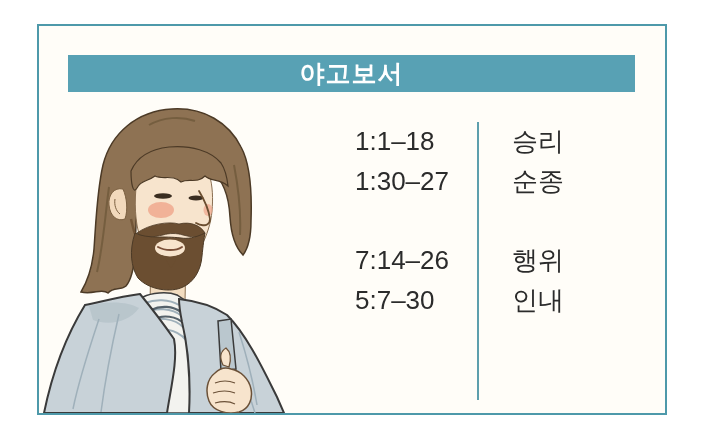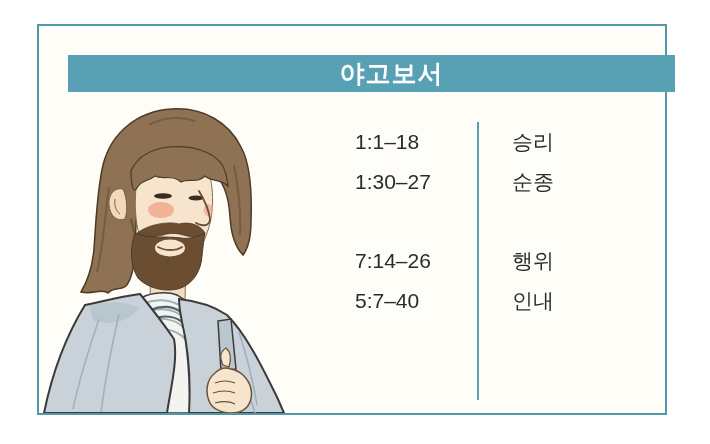--- a/index.html
+++ b/index.html
@@ -10,41 +10,41 @@
     color:var(--text,#2b2b2b);
   }
   .frame{
     position:absolute;left:37px;top:24px;width:626px;height:387px;
     border:2px solid var(--frame-border,#4e99aa);
     background:var(--panel-bg,#fffdf8);
   }
   .title-bar{
     position:absolute;left:29px;top:29px;width:567px;height:37px;
     background:var(--title-bg,#58a1b4);
-    display:flex;align-items:center;justify-content:center;padding-left:40px;
+    display:flex;align-items:center;justify-content:center;
   }
   .title-bar span{
     color:var(--title-text,#ffffff);
     font-size:25px;font-weight:bold;letter-spacing:1px;
   }
   .outline-list{
     position:absolute;left:316px;top:96px;width:290px;height:278px;
   }
   .outline-divider{
     position:absolute;left:122px;top:0;width:2px;height:278px;
     background:var(--divider,#5d9fad);
   }
   .outline-row{
     display:flex;align-items:center;height:39.7px;
   }
   .outline-ref{
-    width:122px;font-size:21px;color:var(--text,#2b2b2b);
+    width:122px;font-size:26px;color:var(--text,#2b2b2b);
   }
   .outline-topic{
-    margin-left:35px;font-size:21px;color:var(--text,#2b2b2b);
+    margin-left:35px;font-size:26px;color:var(--text,#2b2b2b);
   }
   .portrait{
     position:absolute;left:0;bottom:0;width:272px;height:306px;
   }
 </style>
 </head>
 <body>
 
 <div class="frame">
 
@@ -127,19 +127,19 @@
           <span class="outline-ref">1:30–27</span>
           <span class="outline-topic">순종</span>
         </div>
         <div class="outline-row">
         </div>
         <div class="outline-row">
           <span class="outline-ref">7:14–26</span>
           <span class="outline-topic">행위</span>
         </div>
         <div class="outline-row">
-          <span class="outline-ref">5:7–40</span>
+          <span class="outline-ref">5:7–30</span>
           <span class="outline-topic">인내</span>
         </div>
       </div>
   </div>
 
 </div>
 
 </body></html>

